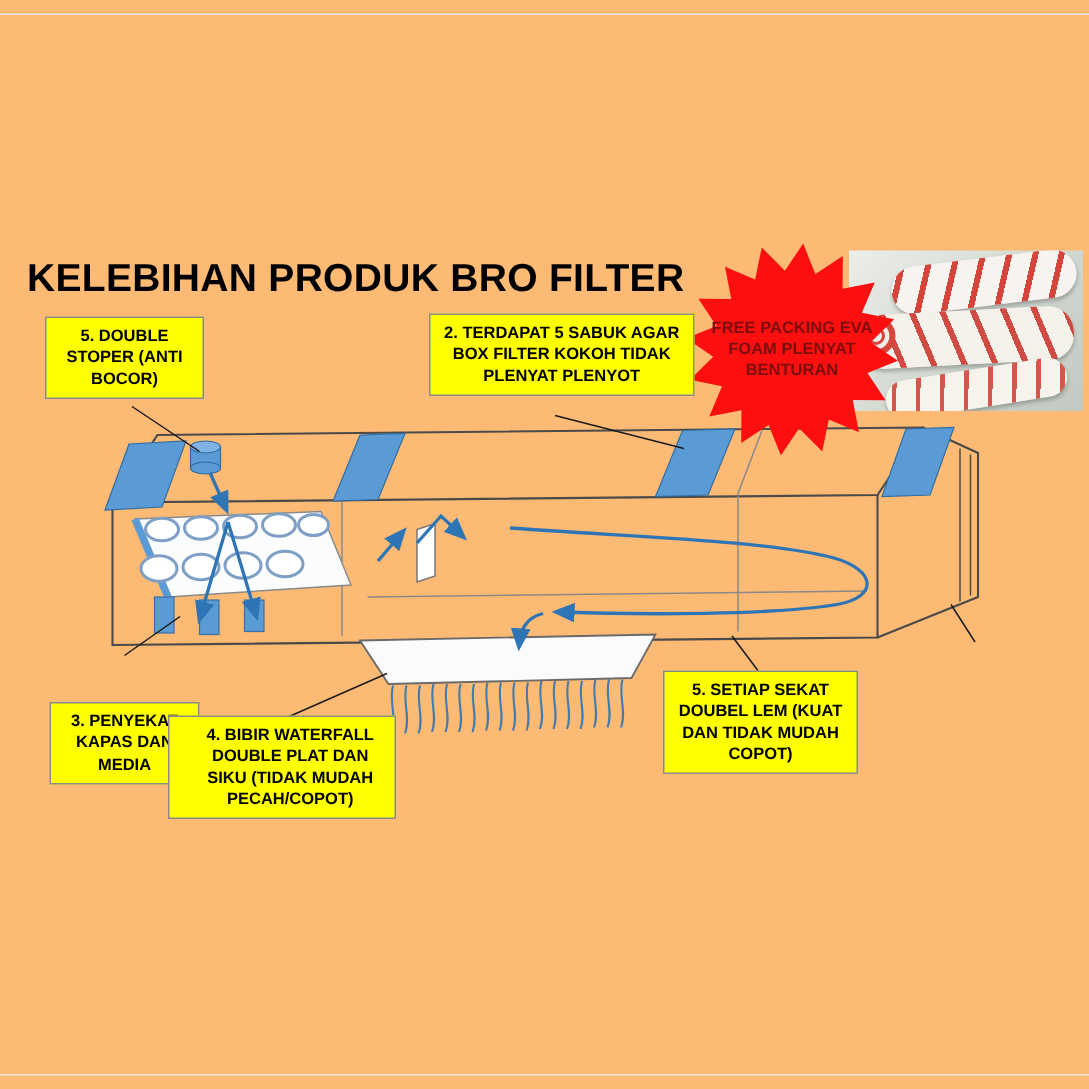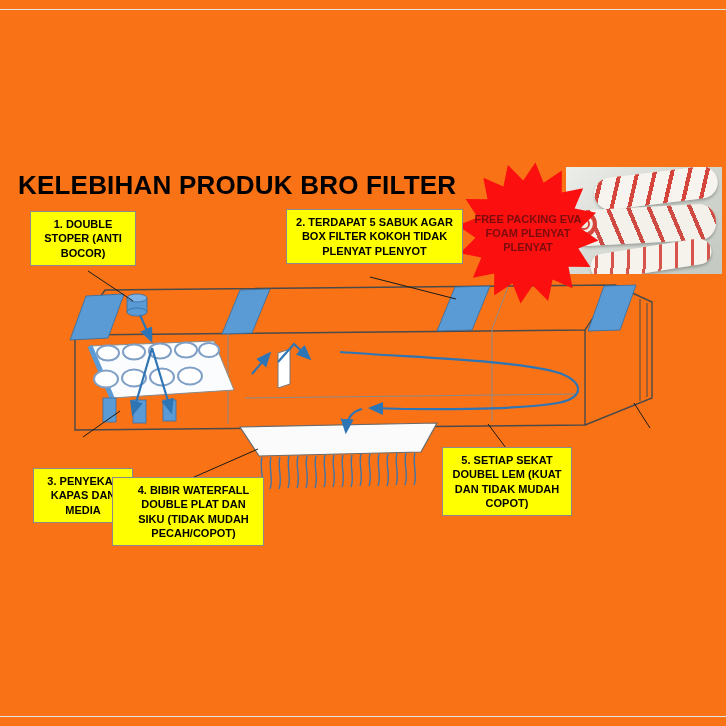--- a/index.html
+++ b/index.html
@@ -1,18 +1,18 @@
 <!DOCTYPE html>
 <html><head>
 <meta charset="utf-8">
 <style>
   * { margin:0; padding:0; box-sizing:border-box; }
   html,body { width:726px; height:726px; }
   body { font-family:"Liberation Sans", sans-serif; background:#ffffff; }
-  .stage { position:relative; width:726px; height:726px; background:#f97316; overflow:hidden; }
+  .stage { position:relative; width:726px; height:726px; background:#fdba74; overflow:hidden; }
 
   .frame-line { position:absolute; left:0; width:726px; height:1px; background:#e4e4e4; }
   .frame-line.top { top:9px; }
   .frame-line.bottom { top:716px; }
 
   .page-title { position:absolute; left:18px; top:170px; font-size:26px; font-weight:800;
     color:#000; letter-spacing:.2px; white-space:nowrap; }
 
   .diagram-svg { position:absolute; left:0; top:0; width:726px; height:726px; z-index:1; }
 
@@ -147,37 +147,37 @@
     <g stroke="#1a1a1a" stroke-width="1" fill="none">
       <path d="M88,271 L133,301"></path>
       <path d="M370,277 L456,299"></path>
       <path d="M83,437 L120,411"></path>
       <path d="M192,478 L258,449"></path>
       <path d="M506,448 L488,424"></path>
       <path d="M650,428 L634,403"></path>
     </g>
   </svg>
 
-  <div class="callout" id="callout-1">1. DOUBLE STOPER (ANTI BOCOR)</div>
+  <div class="callout" id="callout-1">5. DOUBLE STOPER (ANTI BOCOR)</div>
   <div class="callout" id="callout-2">2. TERDAPAT 5 SABUK AGAR BOX FILTER KOKOH TIDAK PLENYAT PLENYOT</div>
   <div class="callout" id="callout-3">3. PENYEKAT KAPAS DAN MEDIA</div>
   <div class="callout" id="callout-4">4. BIBIR WATERFALL DOUBLE PLAT DAN SIKU (TIDAK MUDAH PECAH/COPOT)</div>
   <div class="callout" id="callout-5">5. SETIAP SEKAT DOUBEL LEM (KUAT DAN TIDAK MUDAH COPOT)</div>
 
   <div class="burst">
     <svg viewBox="0 0 144 144">
       <polygon fill="#FB0F0F" points="142,72 123,82.1 136.7,98.8 115.2,100.9 121.5,121.5 100.9,115.2
         98.8,136.7 82.1,123 72,142 61.9,123 45.2,136.7 43.1,115.2 22.5,121.5 28.8,100.9 7.3,98.8
         21,82.1 2,72 21,61.9 7.3,45.2 28.8,43.1 22.5,22.5 43.1,28.8 45.2,7.3 61.9,21 72,2 82.1,21
         98.8,7.3 100.9,28.8 121.5,22.5 115.2,43.1 136.7,45.2 123,61.9"></polygon>
     </svg>
     <div class="burst-text">
       <span>FREE PACKING EVA</span>
       <span>FOAM PLENYAT</span>
-      <span>PLENYAT</span>
+      <span>BENTURAN</span>
     </div>
   </div>
 
   <div class="photo">
     <div class="roll roll-1"></div>
     <div class="roll roll-2"></div>
     <div class="roll roll-3"></div>
     <div class="roll-cap"></div>
   </div>
 

